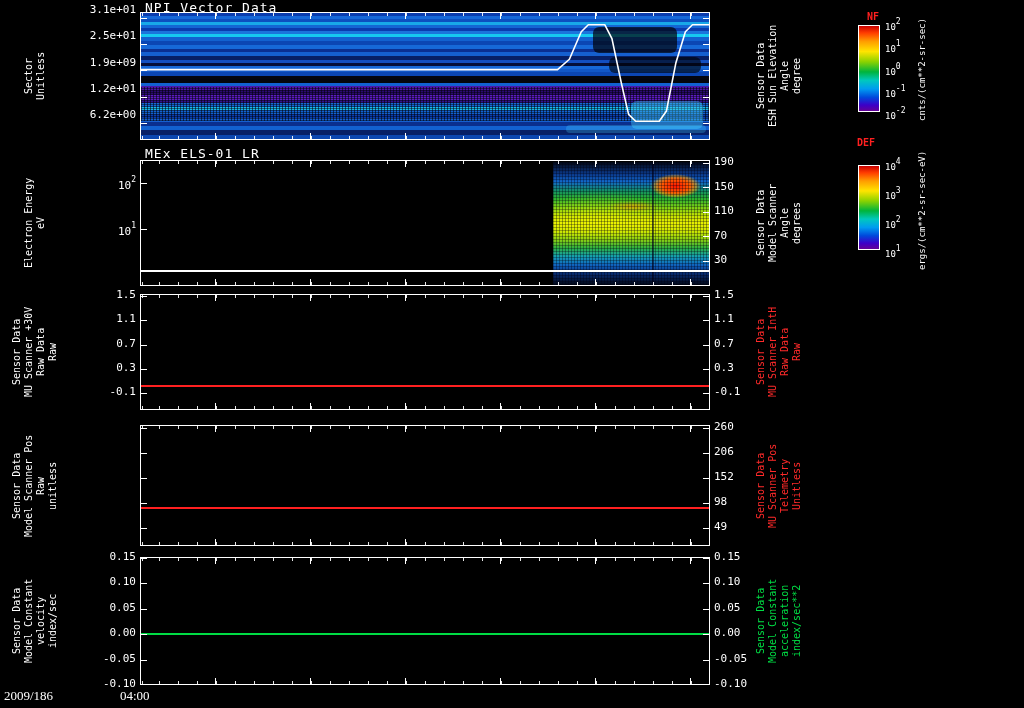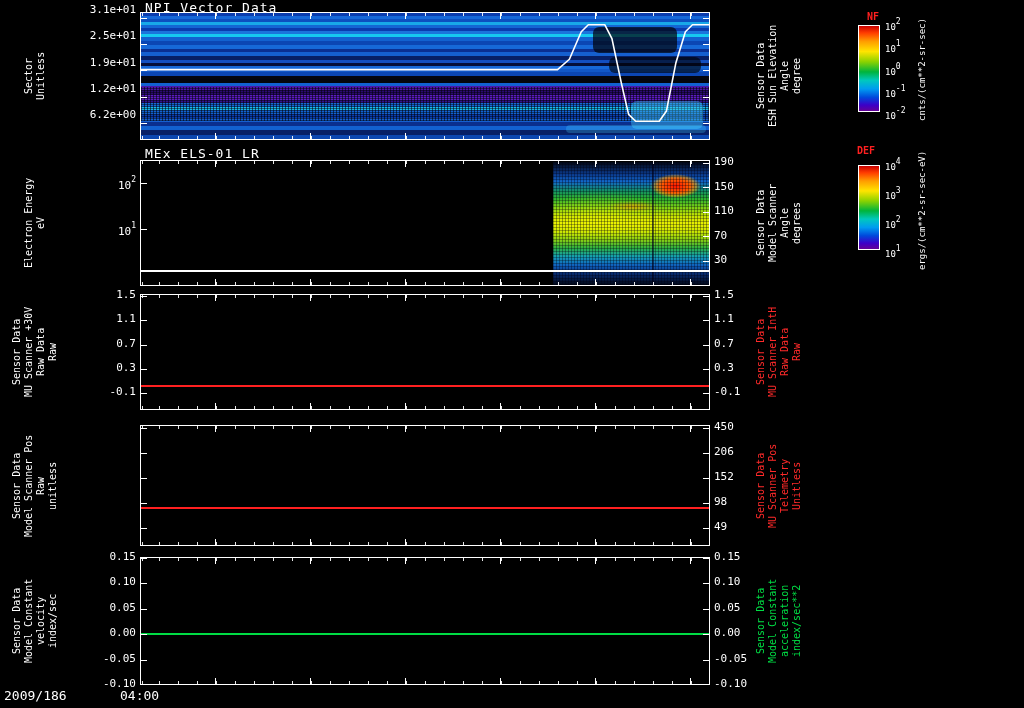--- a/index.html
+++ b/index.html
@@ -60,21 +60,21 @@
   #els-blob .blob-speck{position:absolute;inset:0;
      background-image:repeating-linear-gradient(90deg,rgba(0,0,20,.35) 0 1px,transparent 1px 3px),
                       repeating-linear-gradient(0deg,rgba(0,0,10,.3) 0 1px,transparent 1px 3px);}
   #els-red{position:absolute;left:58%;top:7%;width:40%;height:25%;
      background:radial-gradient(50% 50% at 50% 50%, #ff1400 0%, #ff5a00 45%,
         rgba(255,160,0,.6) 65%, transparent 80%);}
   #els-orange{position:absolute;left:28%;top:30%;width:46%;height:12%;
      background:radial-gradient(50% 50% at 50% 50%, rgba(255,140,0,.6), transparent 75%);}
   #els-seam{position:absolute;left:63%;top:0;bottom:0;width:2px;background:rgba(0,0,30,.55);}
   #els-floor{position:absolute;left:0;right:0;top:109px;height:2px;background:#fff;}
-  .xlabels{position:absolute;top:688px;font-size:13px;color:#fff;}
+  .xlabels{position:absolute;top:688px;font-size:13px;color:#fff;font-family:Liberation Serif, serif;}
   #xticks{left:196px;width:513px;display:flex;flex-direction:row;justify-content:space-between;}
   #xticks .tick{height:16px;line-height:16px;}
   #xdate{left:4px;}
   #xfirst{left:120px;}
 </style>
 </head>
 <body>
 
 <div class="fig">
 
@@ -128,21 +128,21 @@
       <polyline id="sun-line" fill="none" stroke="#ffffff" stroke-width="1.6" stroke-linejoin="round" points="0.0,57.5 418.0,57.5 429.9,47.0 441.8,19.0 448.9,12.0 465.5,12.0 472.6,26.0 482.1,71.5 489.3,103.0 496.4,110.0 520.1,110.0 527.3,99.5 536.8,50.5 546.3,19.0 553.4,12.0 570.0,12.0"></polyline>
     </svg>
     <div class="xt t"></div>
     <div class="xt b"></div>
     <div class="yt l" style="top:5px;height:107px;--p:26.2px"></div>
     <div class="yt r" style="top:5px;height:107px;--p:26.2px"></div>
   </div>
   <div class="yticks left" style="top:4px;height:117px">
       <span class="tick">3.1e+01</span>
       <span class="tick">2.5e+01</span>
-      <span class="tick">1.9e+01</span>
+      <span class="tick">1.9e+09</span>
       <span class="tick">1.2e+01</span>
       <span class="tick">6.2e+00</span>
     </div>
   <div class="vlabel left" style="top:12px;height:128px">Sector
 Unitless</div>
   <div class="vlabel right" style="top:12px;height:128px">Sensor Data
 ESH Sun Elevation
 Angle
 degree</div>
   <div class="cbar" style="top:25px;height:87px"></div>
@@ -180,21 +180,21 @@
       <span class="tick">70</span>
       <span class="tick">30</span>
     </div>
   <div class="vlabel left" style="top:160px;height:126px">Electron Energy
 eV</div>
   <div class="vlabel right" style="top:160px;height:126px">Sensor Data
 Model Scanner
 Angle
 degrees</div>
   <div class="cbar" style="top:165px;height:85px"></div>
-  <div class="cbar-title" style="top: 145px; color: rgb(255, 32, 32);">DEF</div>
+  <div class="cbar-title" style="top: 137px; color: rgb(255, 32, 32);">DEF</div>
   <div class="cbar-ticks" style="top:159px;height:97px">
       <span class="tick">10<sup>4</sup></span>
       <span class="tick">10<sup>3</sup></span>
       <span class="tick">10<sup>2</sup></span>
       <span class="tick">10<sup>1</sup></span>
     </div>
   <div class="cbar-units" style="top:155px;height:110px">ergs/(cm**2-sr-sec-eV)</div>
 
   <div class="panel" id="p3" style="top:294px;height:116px">
     <div class="hline" id="line3" style="top: 78.9%; background: rgb(255, 32, 32);"></div>
@@ -227,21 +227,21 @@
 Raw</div>
 
   <div class="panel" id="p4" style="top:425px;height:121px">
     <div class="hline" id="line4" style="top: 67.7%; background: rgb(255, 32, 32);"></div>
     <div class="xt t"></div>
     <div class="xt b"></div>
     <div class="yt l" style="top:2px;height:102px;--p:25px"></div>
     <div class="yt r" style="top:2px;height:102px;--p:25px"></div>
   </div>
   <div class="yticks right" style="top:421px;height:112px">
-      <span class="tick">450</span>
+      <span class="tick">260</span>
       <span class="tick">206</span>
       <span class="tick">152</span>
       <span class="tick">98</span>
       <span class="tick">49</span>
     </div>
   <div class="vlabel left" style="top:425px;height:121px">Sensor Data
 Model Scanner Pos
 Raw
 unitless</div>
   <div class="vlabel right" style="top: 425px; height: 121px; color: rgb(255, 42, 42);">Sensor Data

